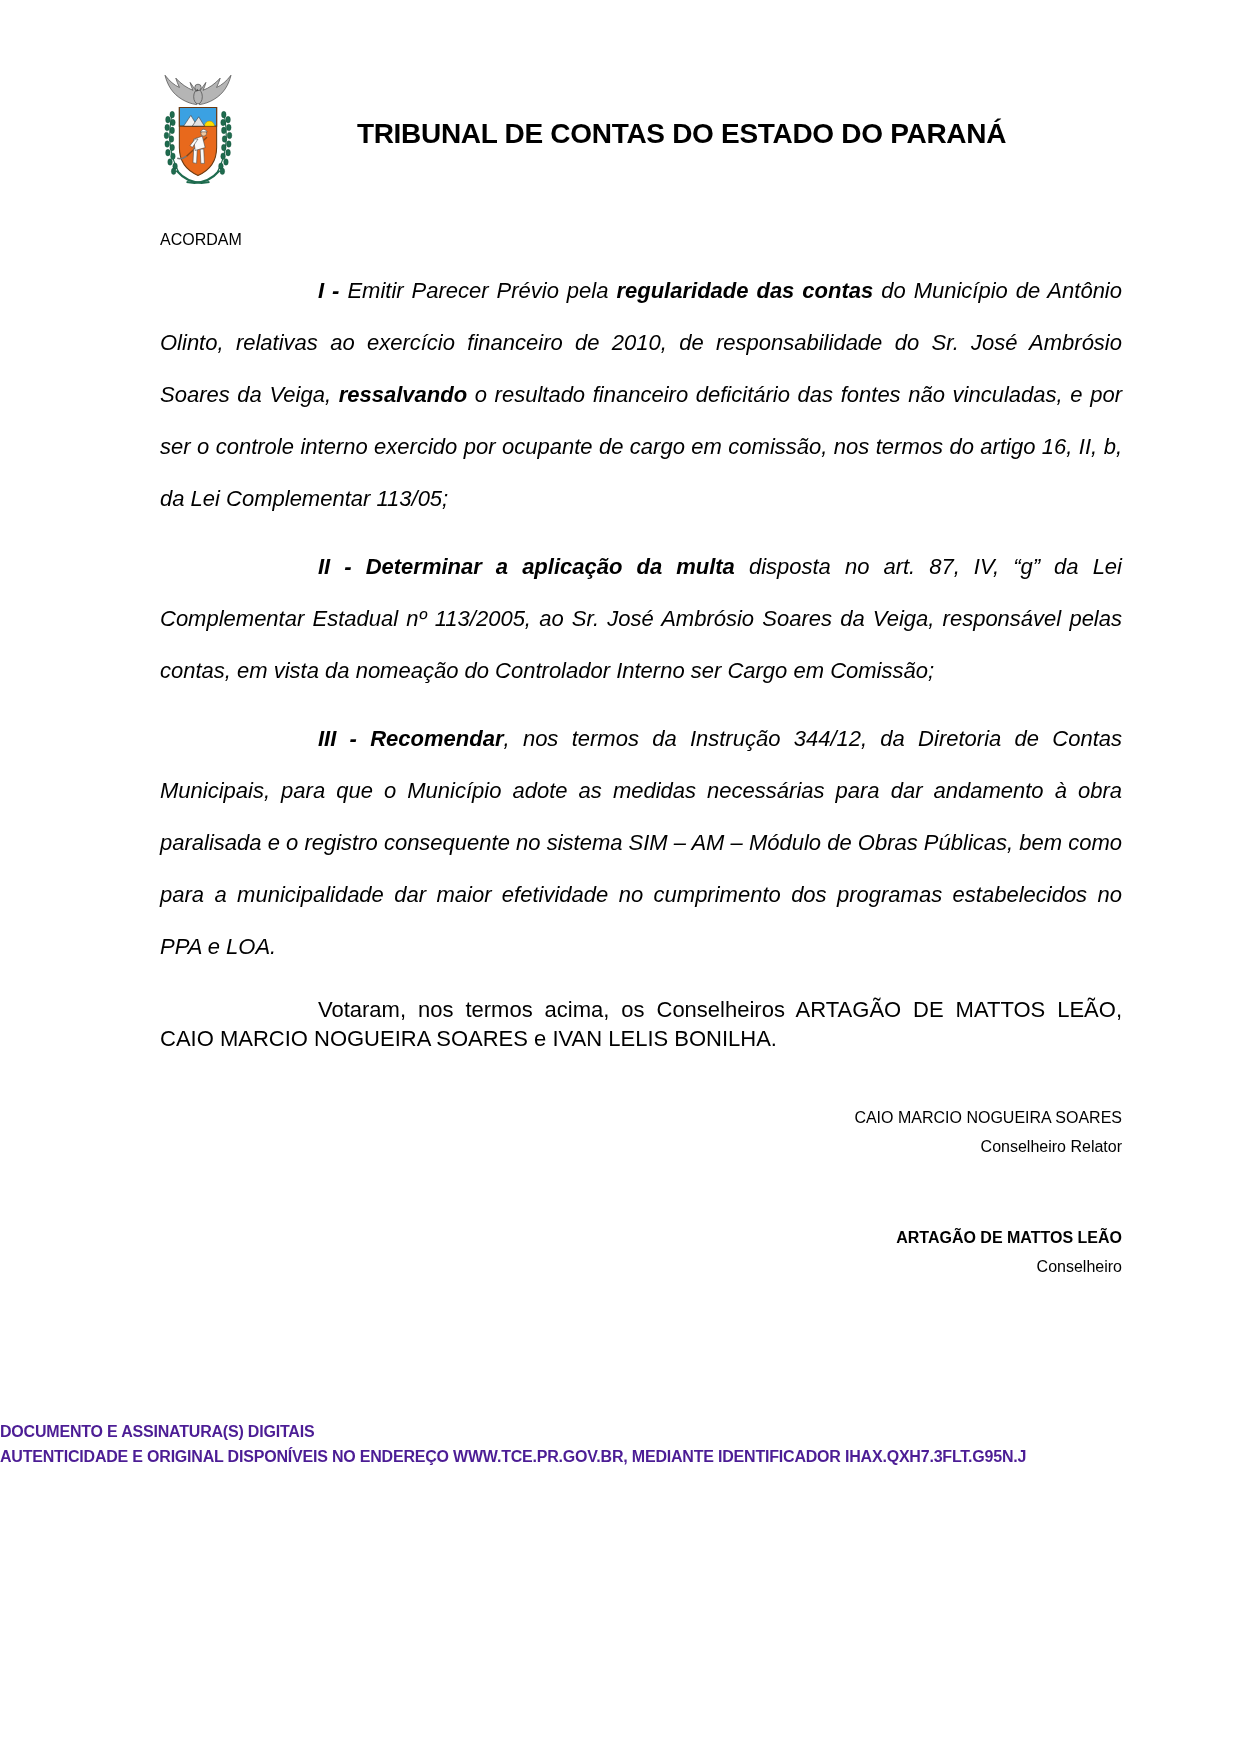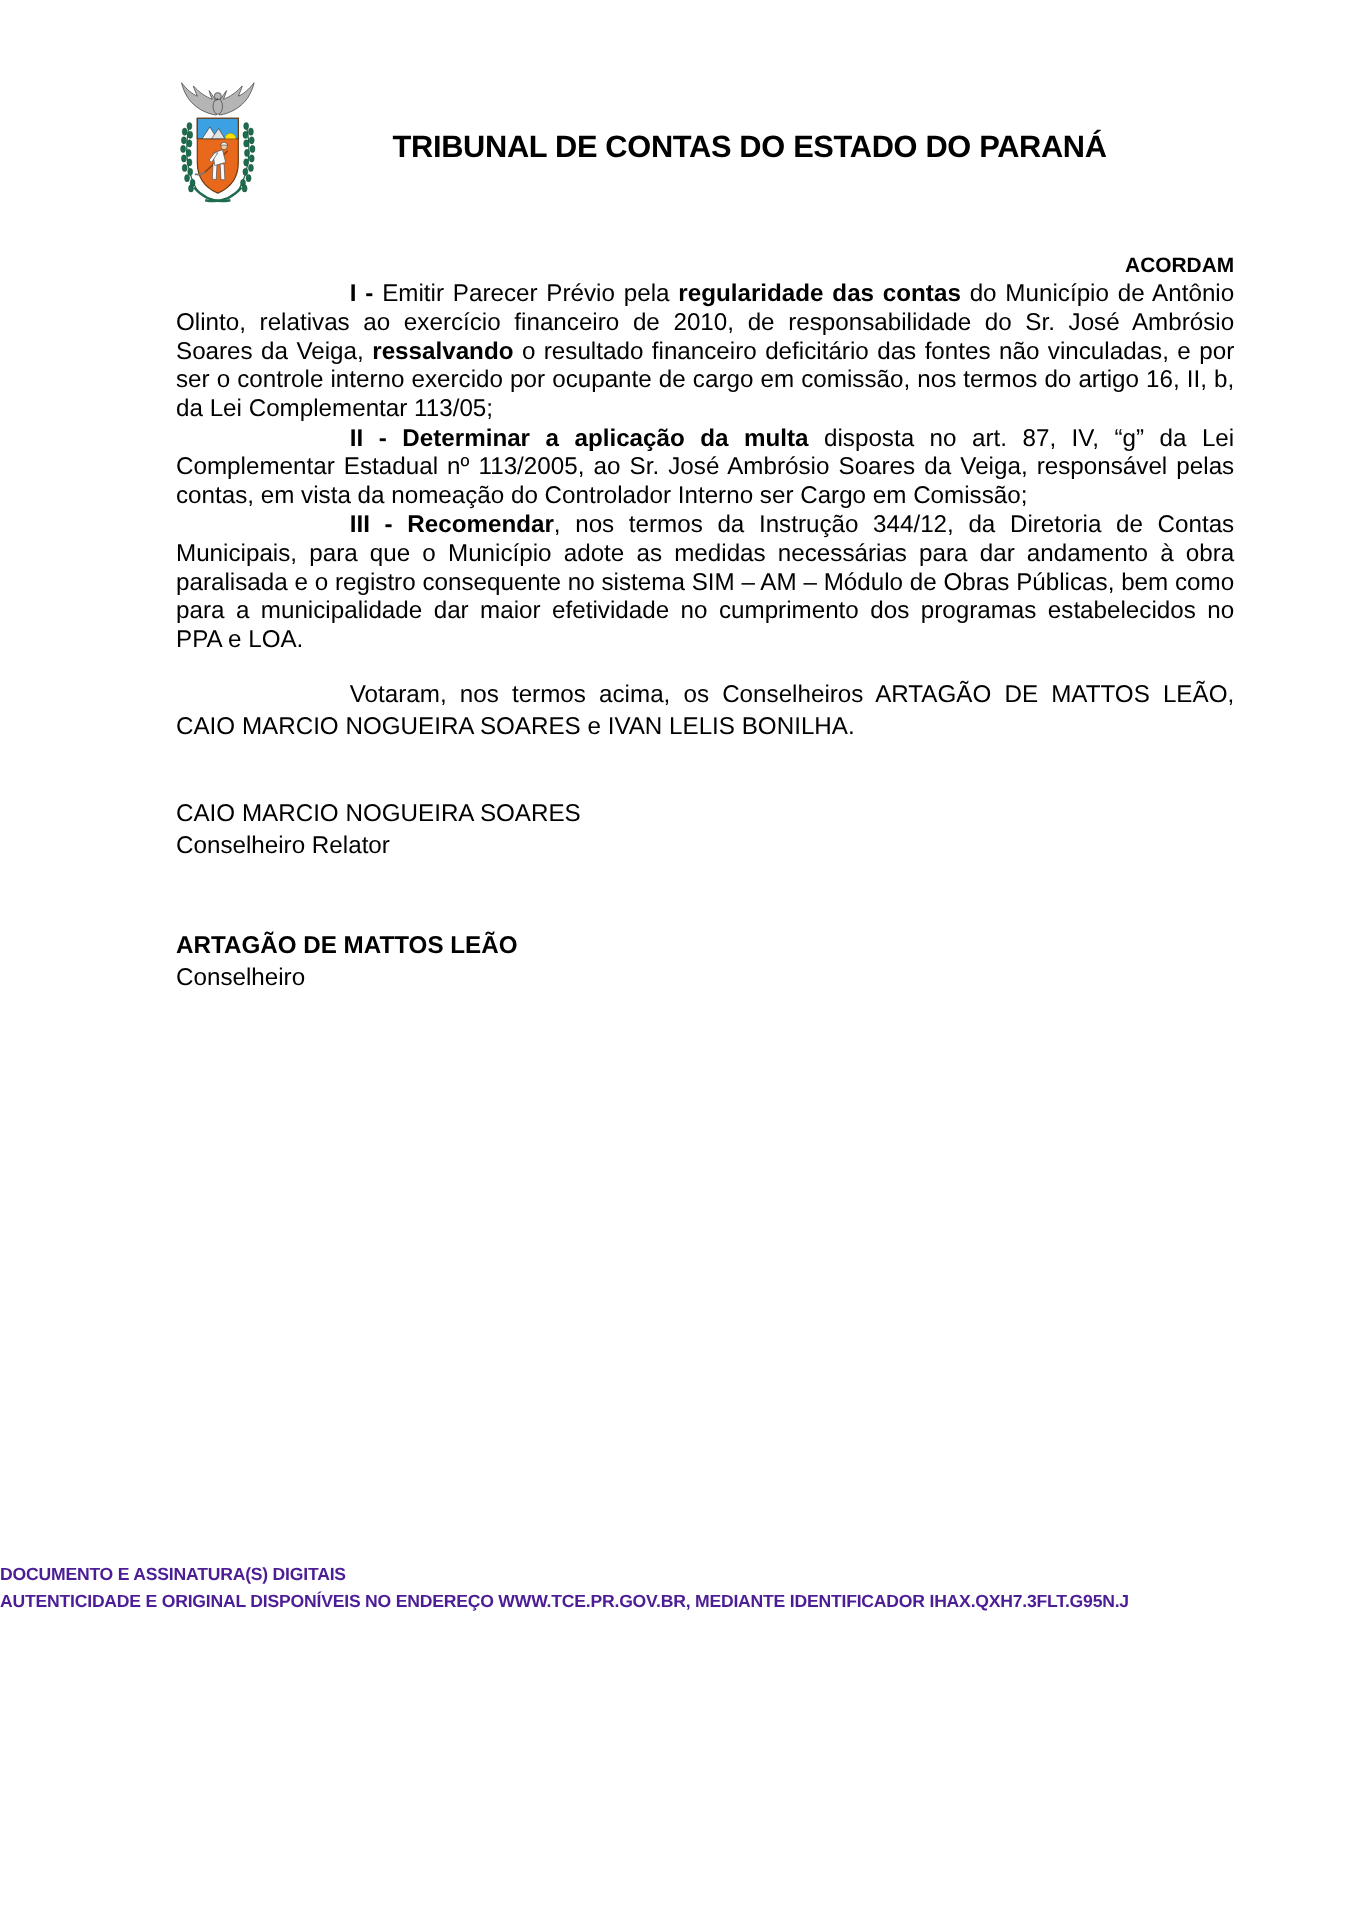--- a/index.html
+++ b/index.html
@@ -18,34 +18,34 @@
   .logo{width:86px;height:122px;flex:0 0 auto;}
   .logo svg{display:block;width:86px;height:122px;}
   .org-title{
     flex:1;text-align:center;
     font-size:28px;font-weight:bold;
     letter-spacing:-0.3px;margin:0;
     white-space:nowrap;
   }
   .content{padding:0 119px 0 160px;}
   .acordam{
-    text-align:right;
-    font-size:19px;font-weight:bold;
+    text-align:left;
+    font-size:16px;font-weight:normal;
     margin:36px 0 0 0;
   }
   .para{
     font-size:22px;margin:0;
     text-align:justify;text-indent:158px;
   }
   .intro{margin-top:38px;line-height:29px;}
-  .item{line-height:26px;margin-top:1px;}
+  .item{line-height:52px;margin-top:16px;font-style:italic;}
   .closing{margin-top:22px;}
   .close{line-height:29px;}
   .bold{font-weight:bold;}
-  .sig{text-align:left;font-size:22px;line-height:29px;}
+  .sig{text-align:right;font-size:16px;line-height:29px;}
   .sig1{margin-top:50px;}
   .sig2{margin-top:62px;}
   .footer{
     position:absolute;left:0;right:0;bottom:16px;
     text-align:left;
     color:#4c1d95;font-weight:bold;
     font-size:16px;line-height:25px;letter-spacing:-0.2px;
   }
 </style>
 </head>

